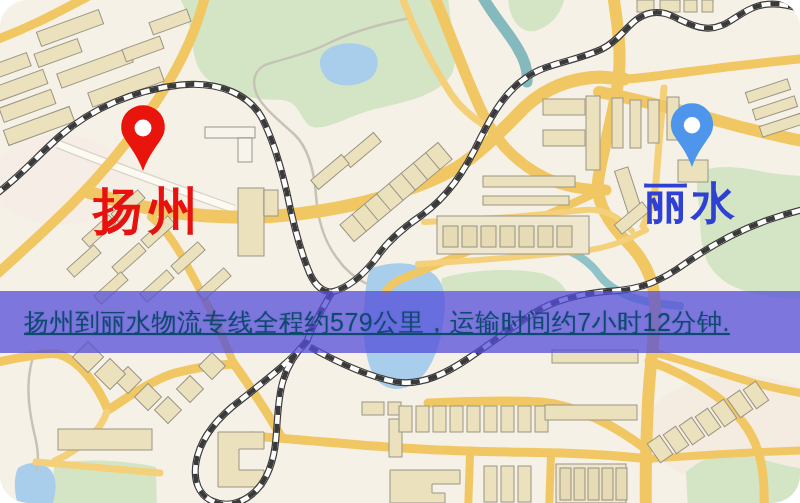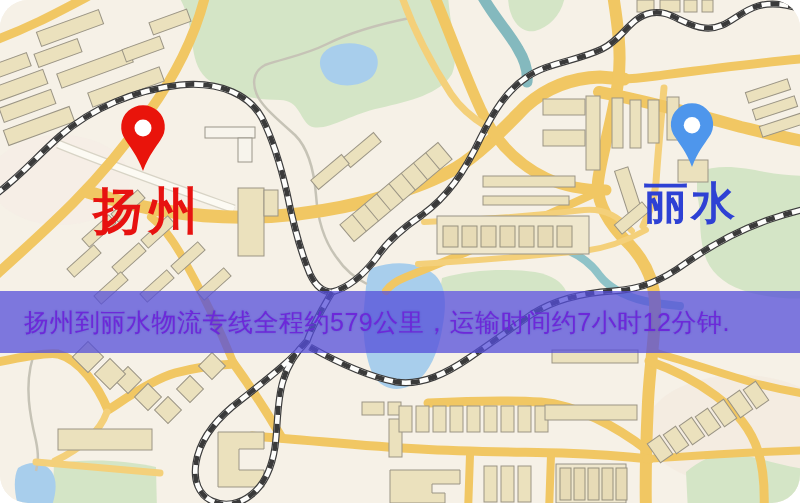--- a/index.html
+++ b/index.html
@@ -14,22 +14,22 @@
   .ry{fill:none;stroke:#f1c763;stroke-linecap:round;}
   .ry2{fill:none;stroke:#f4d07a;stroke-linecap:round;}
   
   .b{fill:#ebe1bd;stroke:#9b9585;stroke-width:1;}
   .bw{fill:#f7f4ec;stroke:#9a968a;stroke-width:1;}
   .bs{fill:#e7dbb6;stroke:#97917f;stroke-width:1;}
   .grn{fill:#d4e5c6;stroke:none;}
   .wat{fill:#a8ceec;stroke:none;}
   .banner{position:absolute;left:0;top:291px;width:800px;height:62px;
           background:rgba(84,78,217,0.75);display:flex;align-items:center;z-index:5;}
-  .banner span{margin-left:24px;font-size:25px;color:#6d28d9;letter-spacing:0.5px;
-               text-shadow:0 0 2px rgba(60,60,180,0.4);white-space:nowrap;}
+  .banner span{margin-left:24px;font-size:25px;color:#0c4a6e;letter-spacing:0.5px;
+               text-shadow:0 0 2px rgba(60,60,180,0.4);white-space:nowrap;text-decoration:underline;}
   .citylabel{font-family:"Liberation Serif","DejaVu Serif",serif;font-weight:bold;}
 </style>
 </head>
 <body>
 
 <div class="stage">
 <svg width="800" height="503" viewBox="0 0 800 503">
   <defs>
     <path id="r1" d="M -12 200 C 15 182 35 158 60 136 C 92 108 135 90 180 85 C 222 81 250 96 262 118 C 274 142 281 167 287 193 C 293 223 301 253 310 274 C 316 287 323 292 332 292"></path>
     <path id="r2" d="M 814 14 C 793 5 775 1 758 6 C 737 12 727 30 705 28 C 683 26 670 9 651 13 C 630 17 623 39 602 49 C 577 61 547 63 527 77 C 506 91 493 113 481 137 C 464 173 447 197 422 215 C 400 230 387 242 377 257 C 365 273 351 287 332 292"></path>

